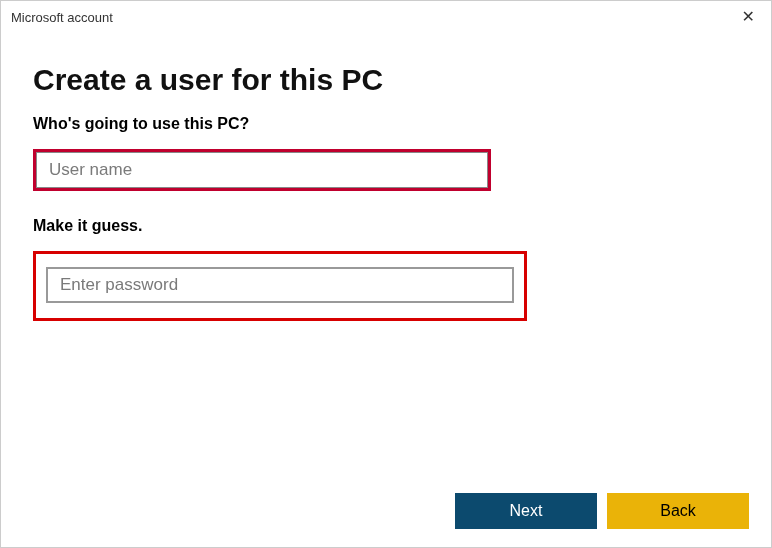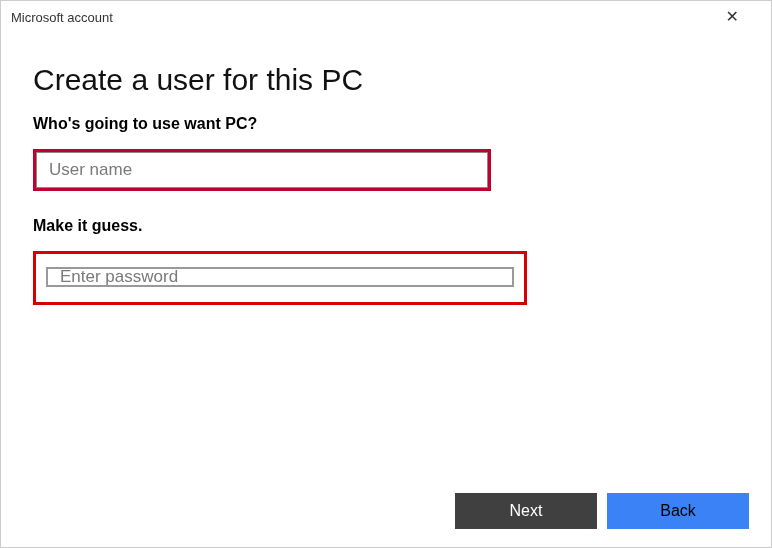--- a/index.html
+++ b/index.html
@@ -13,40 +13,40 @@
   }
   .window {
     width: 772px;
     height: 548px;
     border: 1px solid #ccc;
     position: relative;
     background: #fff;
   }
   .titlebar {
     height: 28px;
-    padding: 4px 26px 0 10px;
+    padding: 4px 10px 0 10px;
     font-size: 13px;
     color: #333;
     display: flex;
     justify-content: space-between;
     align-items: center;
     text-align: center;
   }
   .titlebar .close {
     font-size: 16px;
     cursor: pointer;
     padding: 0 6px;
     line-height: 1;
     font-family: Arial, sans-serif;
   }
   .content {
     padding: 24px 32px 0 32px;
   }
   h1 {
-    font-weight: 400;
+    font-weight: 700;
     font-size: 30px;
     margin: 10px 0 18px 0;
     color: #111;
   }
   .subhead {
     font-size: 17px;
     color: #222;
     margin-bottom: 40px;
     line-height: 1.5;
   }
@@ -74,21 +74,21 @@
   }
   .username-input::placeholder,
   .pw-input::placeholder { color: #7a7a7a; }
   .pw-group {
     border: 3px solid #d70000;
     padding: 8px 10px 10px 10px;
     display: inline-block;
   }
   .pw-input {
     width: 468px;
-    height: 20px;
+    height: 36px;
     border: 2px solid #999;
     font-size: 17px;
     padding: 0 12px;
     color: #555;
     margin: 5px 0;
     display: block;
     background: #fff;
   }
   .footer {
     position: absolute;
@@ -97,37 +97,37 @@
     display: flex;
     gap: 10px;
   }
   .btn {
     width: 142px;
     height: 36px;
     border: none;
     font-size: 16px;
     cursor: pointer;
   }
-  .btn-primary { background: #404040; color: #fff; }
-  .btn-secondary { background: #3b82f6; color: #000; }
+  .btn-primary { background: #0c4a6e; color: #fff; }
+  .btn-secondary { background: #eab308; color: #000; }
 </style>
 </head>
 <body>
 
 <div class="window">
 
   <div class="titlebar">
     <span>Microsoft account</span>
     <span class="close">✕</span>
   </div>
 
   <div class="content">
     <h1>Create a user for this PC</h1>
 
-    <div class="section-label">Who's going to use want PC?</div>
+    <div class="section-label">Who's going to use this PC?</div>
     <div class="username-wrap">
       <div class="red-box">
         <input type="text" class="username-input" placeholder="User name" style="">
       </div>
     </div>
 
     <div class="section-label">Make it guess.</div>
     <div class="pw-group">
       <input type="password" class="pw-input" placeholder="Enter password" style="">
     </div>

